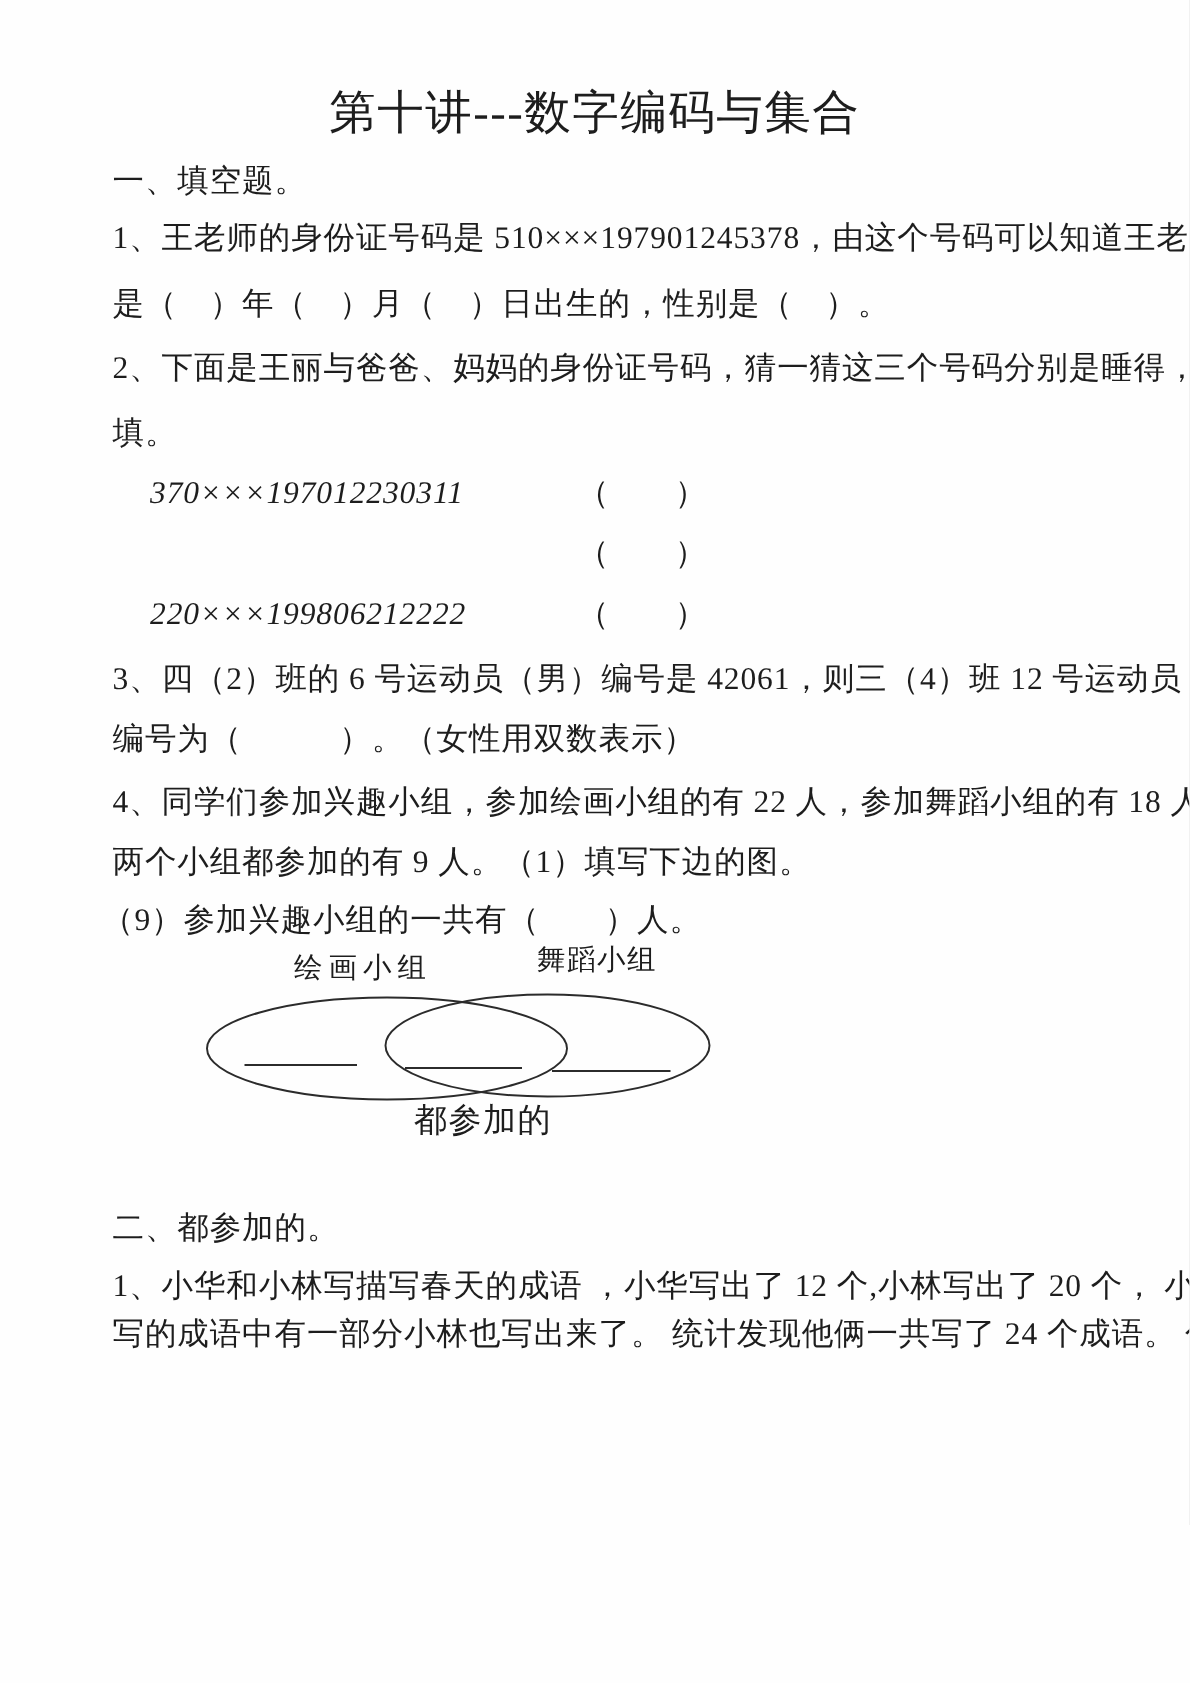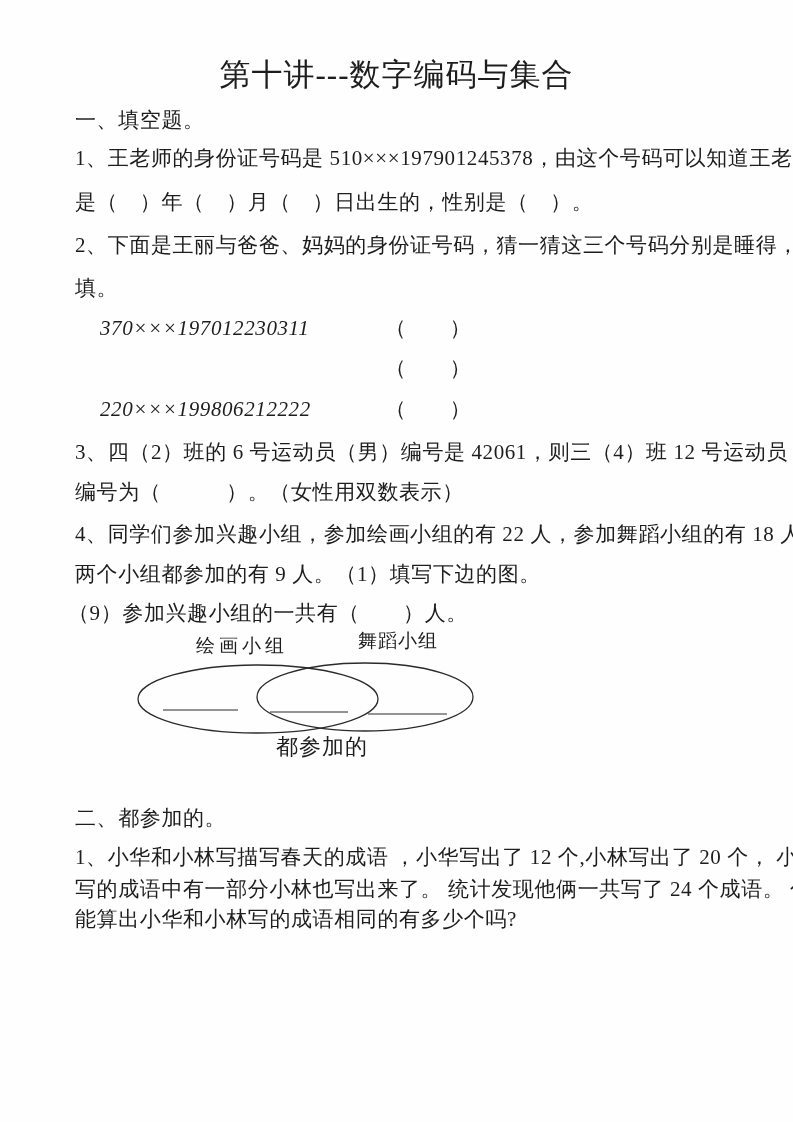--- a/index.html
+++ b/index.html
@@ -74,15 +74,14 @@
     <ellipse cx="138" cy="79" rx="120" ry="34" fill="none" stroke="#2b2b2b" stroke-width="1.3"></ellipse>
     <ellipse cx="245" cy="77" rx="108" ry="34" fill="none" stroke="#2b2b2b" stroke-width="1.3"></ellipse>
     <line x1="43" y1="90" x2="118" y2="90" stroke="#2b2b2b" stroke-width="1.2"></line>
     <line x1="150" y1="92" x2="228" y2="92" stroke="#2b2b2b" stroke-width="1.2"></line>
     <line x1="248" y1="94" x2="327" y2="94" stroke="#2b2b2b" stroke-width="1.2"></line>
   </svg>
 
   <div class="line" style="top:807px">二、都参加的。</div>
   <div class="line" style="top:846px">1、小华和小林写描写春天的成语 ，小华写出了 12 个,小林写出了 20 个， 小华</div>
   <div class="line" style="top:878px">写的成语中有一部分小林也写出来了。 统计发现他俩一共写了 24 个成语。 你</div>
-  <div class="line" style="top:908px">能算出小华和小林写的成语相同的有多少个吗?</div>
 
 </div>
 
 </body></html>

